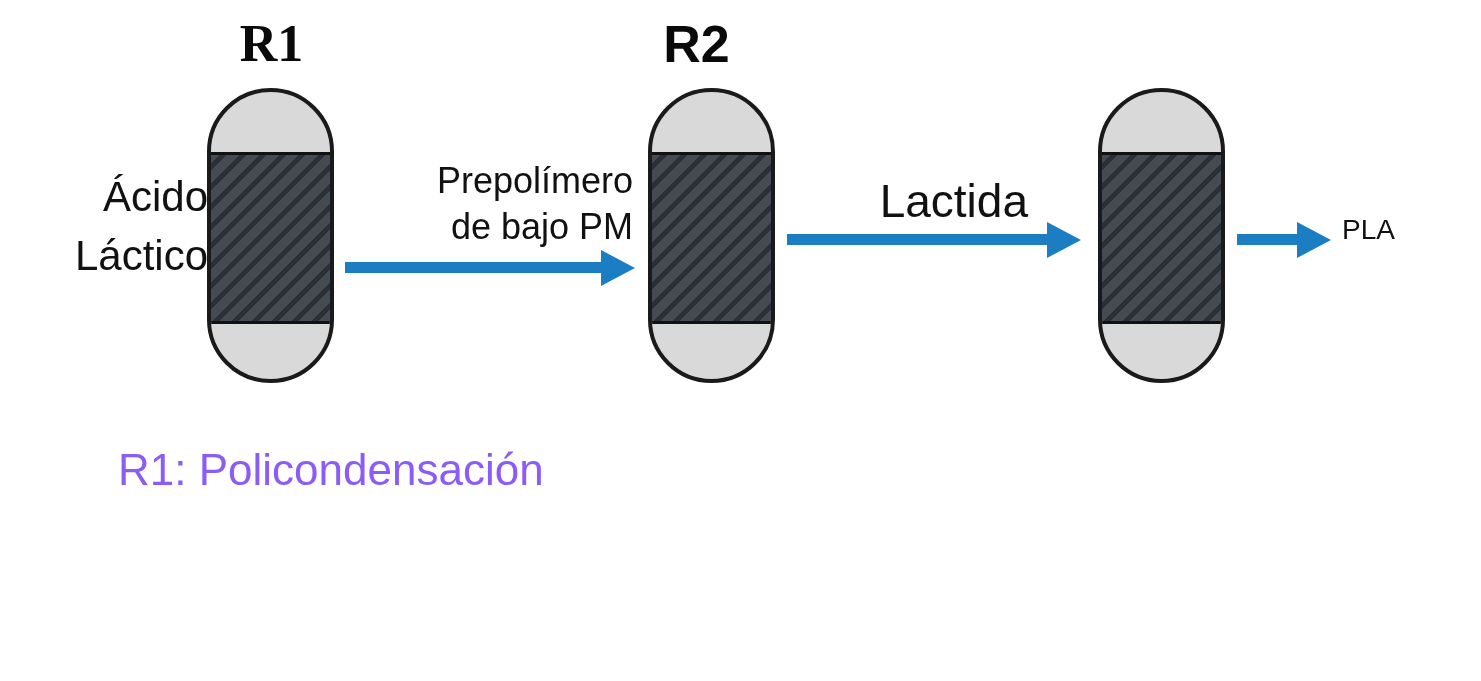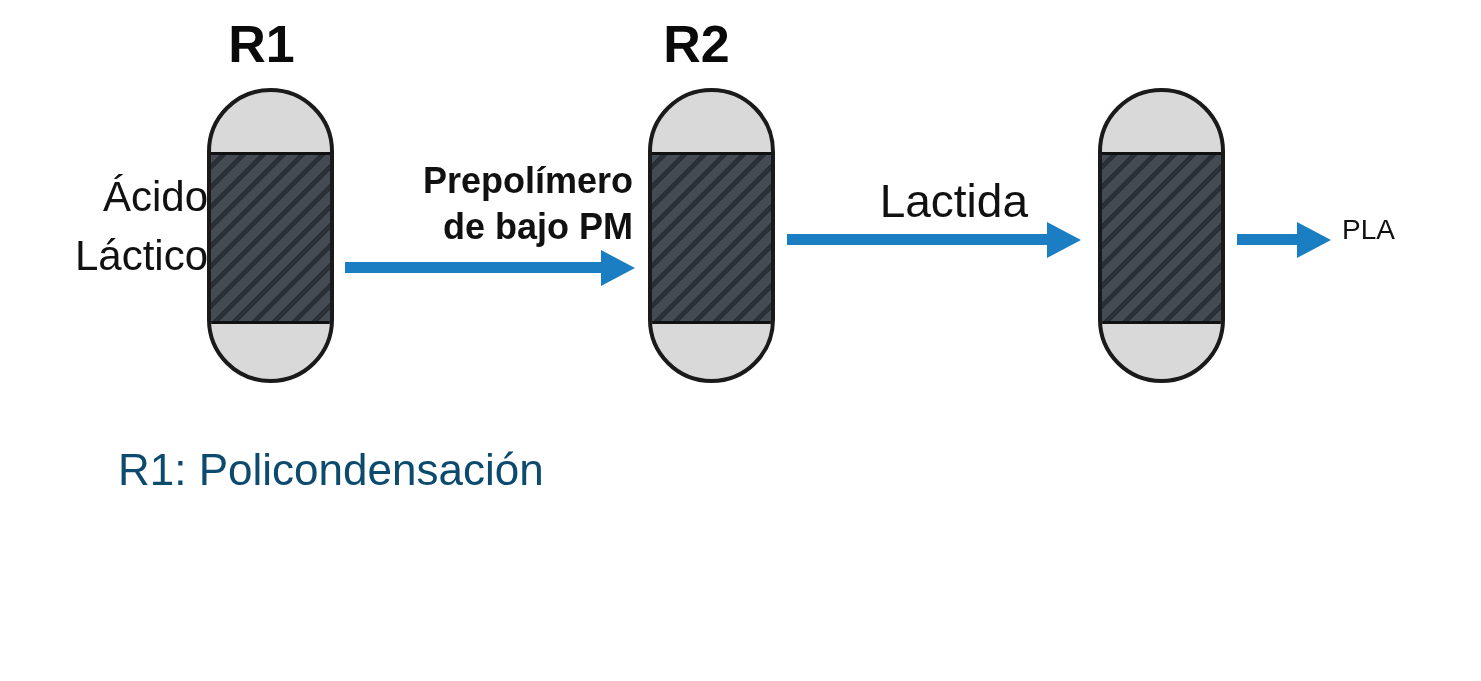--- a/index.html
+++ b/index.html
@@ -51,21 +51,21 @@
 
   .reactor-title {
     position: absolute;
     top: 14px;
     width: 127px;
     text-align: center;
     font-size: 52px;
     font-weight: 700;
     color: #0a0a0a;
   }
-  .reactor-title-1 { left: 198px; }
+  .reactor-title-1 { left: 208px; font-family: Liberation Serif, serif; }
   .reactor-title-2 { left: 633px; }
   .reactor-title-3 { left: 1098px; }
 
   
   .arrow {
     position: absolute;
     height: 11px;
     background: #1b7ec2;
   }
   .arrow::after {
@@ -96,21 +96,20 @@
     width: 160px;
     font-size: 42px;
     line-height: 1.4;
   }
   .label-prepolimero {
     left: 343px;
     top: 158px;
     width: 290px;
     font-size: 36px;
     line-height: 1.28;
-    font-weight: bold;
   }
   .label-lactida {
     left: 838px;
     top: 174px;
     width: 190px;
     font-size: 46px;
   }
   .label-pla {
     left: 1342px;
     top: 214px;
@@ -122,21 +121,21 @@
   
   .legend {
     position: absolute;
     left: 118px;
     top: 448px;
   }
   .legend-line {
     font-size: 44px;
     line-height: 1.0;
     margin-bottom: 35px;
-    color: #0c4a6e;
+    color: #8b5cf6;
     white-space: nowrap;
     text-align: center;
   }
 </style>
 </head>
 <body>
 
 <div class="canvas">
 
   <div class="reactor-title reactor-title-1">R1</div>

